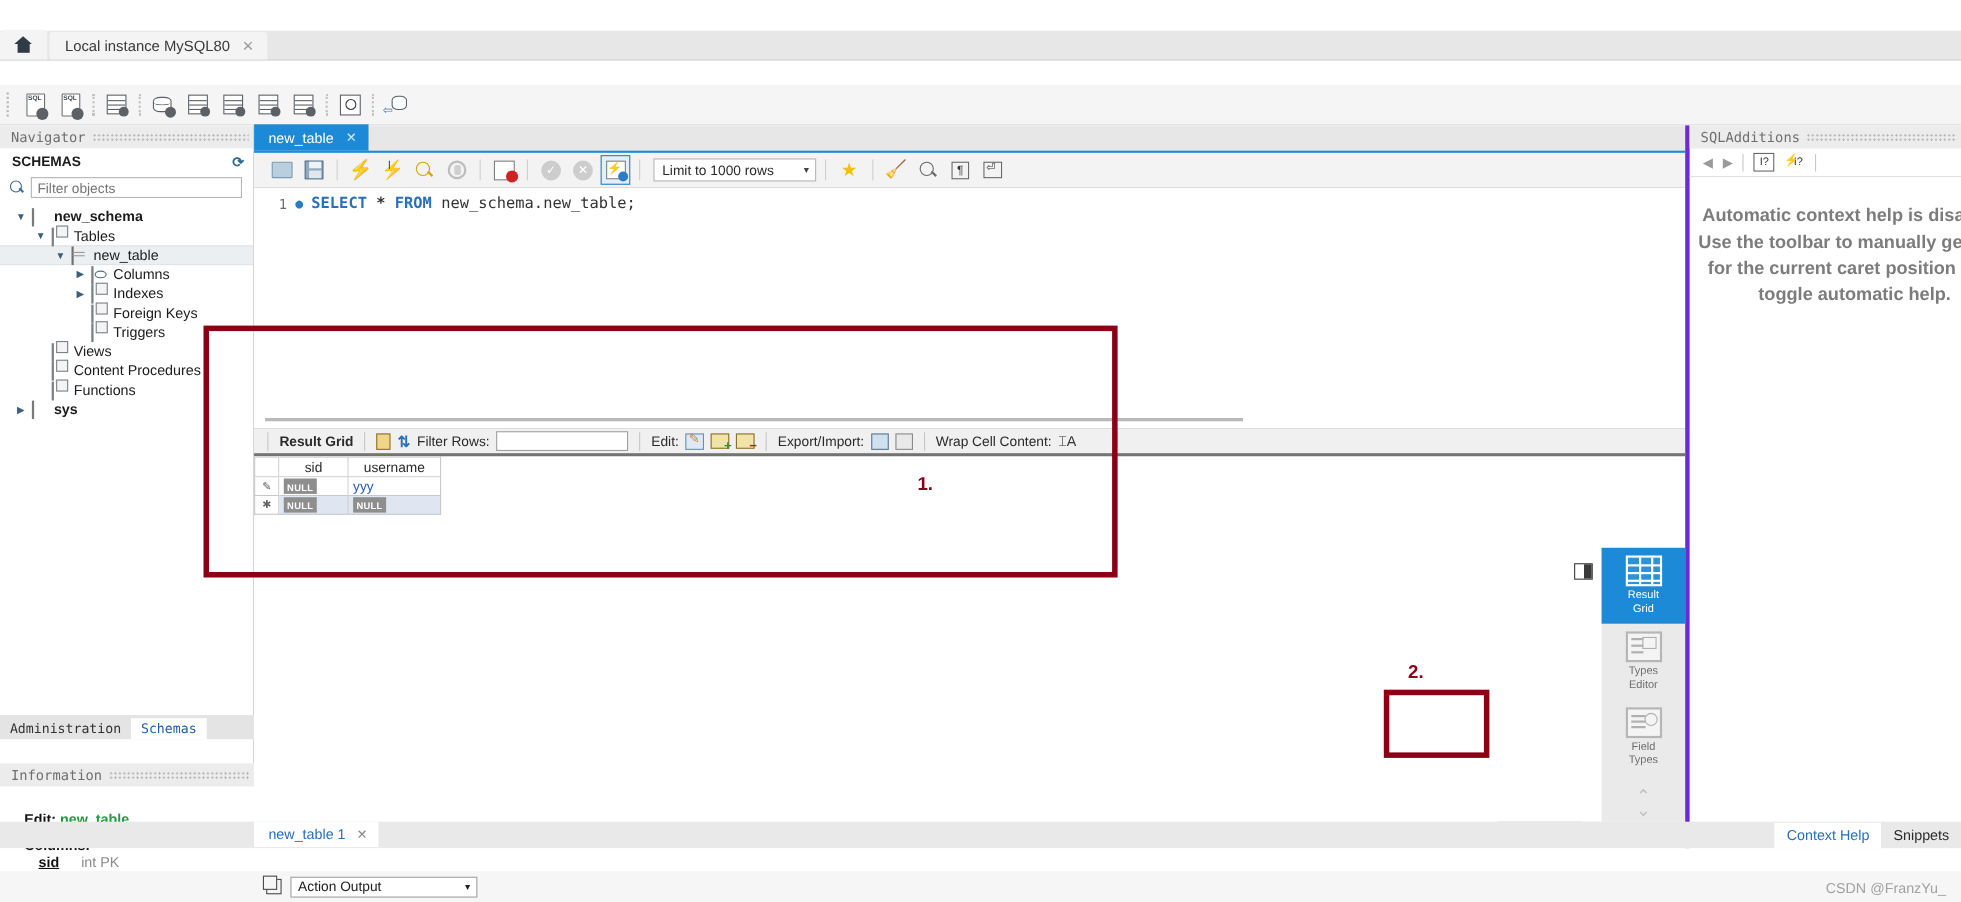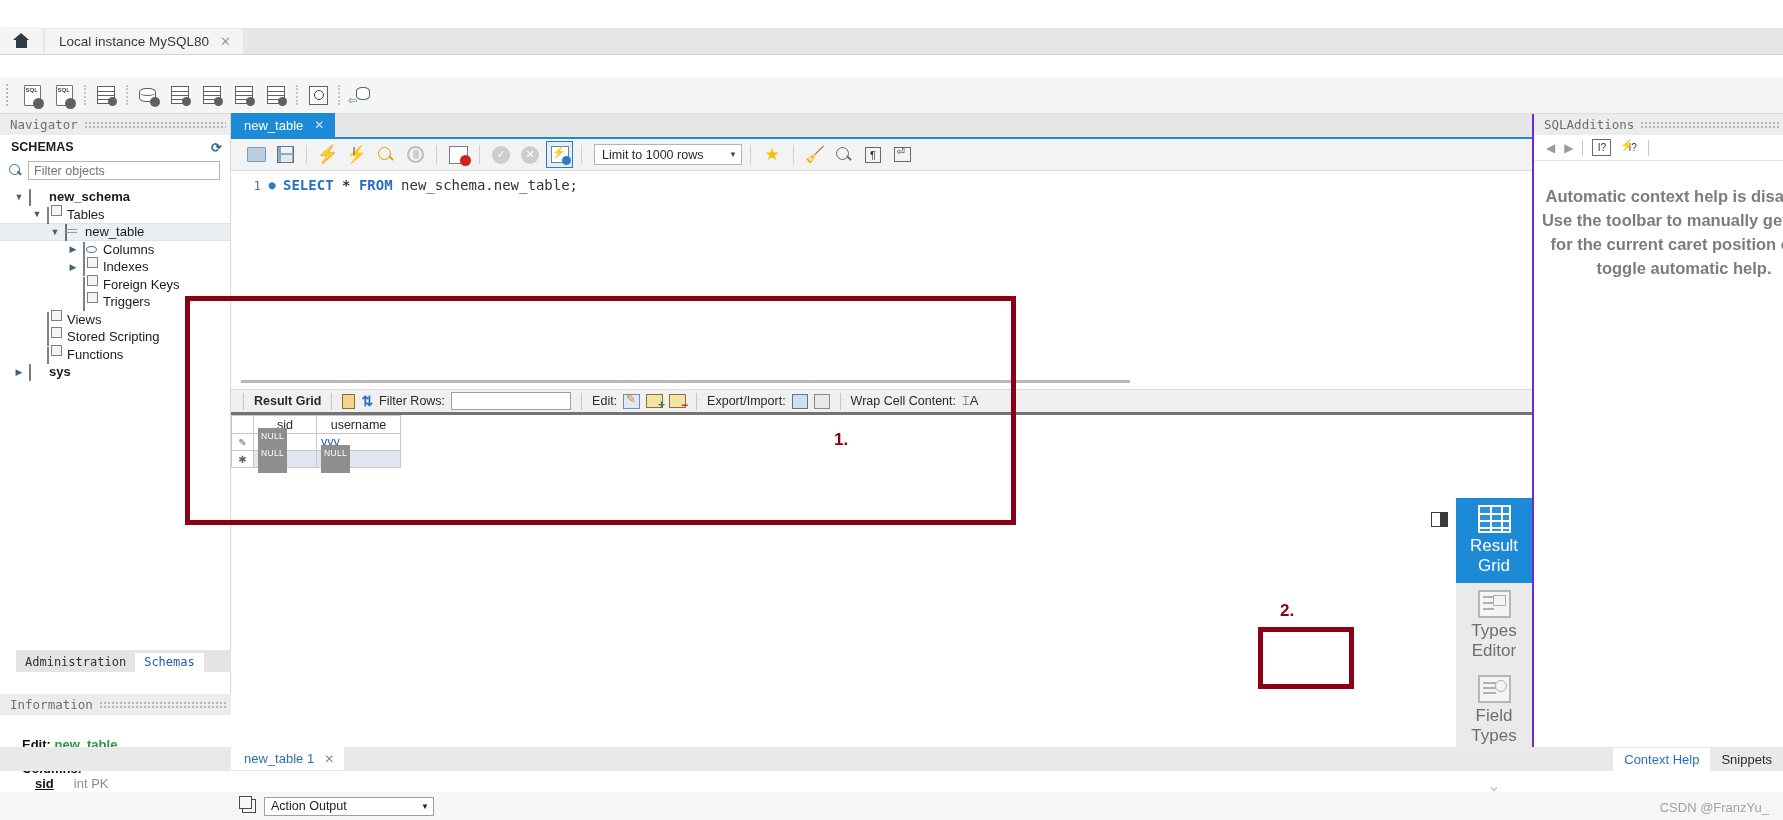--- a/index.html
+++ b/index.html
@@ -191,21 +191,21 @@
   .ti-folder::after{ content:""; position:absolute; left:3px; top:-3px; width:9px; height:9px;
     background:#f4f4f4; border:1.3px solid #7d8186; }
   .ti-table { width:14px; height:12px; border:1.3px solid #6f6f6f; background:#fff; }
   .ti-table::before{ content:""; position:absolute; left:1px; top:4px; width:11px; height:1px;
     background:#9a9a9a; box-shadow:0 3px 0 #9a9a9a; }
   .ti-cols { width:14px; height:12px; background:#d8dde2; border:1.3px solid #7d8186; position:relative;}
   .ti-cols::after{content:""; position:absolute; left:2px; top:3px; width:9px; height:5px;
     border:1.2px solid #4a6d8c; border-radius:50%;}
   .bold { font-weight: bold; }
   .navtabs {
-    position: absolute; left: 16px; bottom: 148px; width: 231px; height: 22px;
+    position: absolute; left: 0; bottom: 148px; width: 231px; height: 22px;
     background: #e4e4e4; display: flex; align-items: flex-end;
     font-family: "DejaVu Sans Mono", monospace; font-size: 12px;
   }
   .navtab { padding: 2px 9px 3px 9px; color: #333; }
   .navtab.active { background: #ffffff; color: #2060a8; }
   .info-panel {
     position: absolute; left: 0; bottom: 0; width: 231px; height: 126px;
     background: #ffffff;
   }
   .info-body { padding: 22px 0 0 22px; font-size: 13px; }
@@ -330,32 +330,32 @@
   .rg-row { display:flex; height: 17px; }
   .rg-marker {
     width:23px; border:1px solid #c8c8c8; border-top:none; background:#fff;
     display:flex; align-items:center; justify-content:center; font-size:10px; color:#666;
   }
   .rg-td {
     border:1px solid #c8c8c8; border-left:none; border-top:none; background:#fff;
     display:flex; align-items:center; padding-left:4px; font-size:12.5px; color:#2a5db0;
   }
   .nullbadge {
-    background:#8e8e8e; color:#fff; font-size:8.5px; font-weight:normal;
-    padding: 3px 3px; line-height: 10px; height:28px; letter-spacing:0.3px;
+    background:#8e8e8e; color:#fff; font-size:8.5px; font-weight:bold;
+    padding: 3px 3px; line-height: 10px; height:14px; letter-spacing:0.3px;
   }
   .rg-row.insert .rg-td { background:#dfe6f2; }
 
   
   .rg-side {
     position: absolute; right: 0; top: 0; width: 76px; bottom: 0; background: #eaeaea;
   }
   .rgside-item {
     width: 76px; padding: 7px 0 8px 0; text-align: center;
-    font-size: 17px; color: #6e6e6e; line-height: 1.15;
+    font-size: 10px; color: #6e6e6e; line-height: 1.15;
   }
   .rgside-item.active { background: #1c8ad6; color: #ffffff; }
   .rgs-icon { width: 33px; height: 28px; margin: 0 auto 3px auto; position: relative; }
   .rgs-grid { border:2px solid #ffffff; background:#2b93da; }
   .rgs-grid::before{content:""; position:absolute; left:0; top:6px; width:100%; height:2px;
     background:#fff; box-shadow: 0 7px 0 #fff, 0 14px 0 #fff;}
   .rgs-grid::after{content:""; position:absolute; left:10px; top:0; width:2px; height:100%;
     background:#fff; box-shadow: 11px 0 0 #fff;}
   .rgs-form { border:2px solid #b6b6b6; background:#f4f4f4; }
   .rgs-form::before{content:""; position:absolute; left:3px; top:4px; width:11px; height:2px;
@@ -403,21 +403,21 @@
     border:1.4px solid #4a4a4a; background:#f6f6f6;}
   .action-sel {
     width: 170px; height:19px; border:1px solid #9f9f9f; background:#fff;
     display:flex; align-items:center; padding: 0 4px 0 6px; font-size:12.5px;
   }
   .action-sel .chev { margin-left:auto; font-size:8px; }
 
   
   .sqladd {
     position: absolute; right: 0; top: 114px; width: 251px; bottom: 49px;
-    background: #ffffff; border-left: 2px solid #6d28d9;
+    background: #ffffff; border-left: 4px solid #6d28d9;
   }
   .sqladd-tb {
     height: 26px; display: flex; align-items: center; gap: 9px; padding-left: 12px;
     border-bottom: 1px solid #e2e2e2;
   }
   .nav-arrow { color:#9a9a9a; font-size:12px; }
   .sqladd-sep { width:1px; height:16px; background:#c8c8c8; }
   .ic-ip { width:19px; height:17px; border:1.3px solid #6a6a6a; display:flex;
     align-items:center; justify-content:center; font-size:10px; color:#333; }
   .ic-ip2 { width:19px; height:17px; display:flex; align-items:center;
@@ -562,21 +562,21 @@
         <span>Triggers</span>
       </div>
       <div class="tree-row" style="padding-left:32px;">
         <span class="arrow blank">▶</span>
         <span class="ti"><span class="ti-folder"></span></span>
         <span>Views</span>
       </div>
       <div class="tree-row" style="padding-left:32px;">
         <span class="arrow blank">▶</span>
         <span class="ti"><span class="ti-folder"></span></span>
-        <span>Stored Scripting</span>
+        <span>Content Procedures</span>
       </div>
       <div class="tree-row" style="padding-left:32px;">
         <span class="arrow blank">▶</span>
         <span class="ti"><span class="ti-folder"></span></span>
         <span>Functions</span>
       </div>
       <div class="tree-row" style="padding-left:14px;">
         <span class="arrow">▶</span>
         <span class="ti"><span class="ti-schema"></span></span>
         <span class="bold">sys</span>

